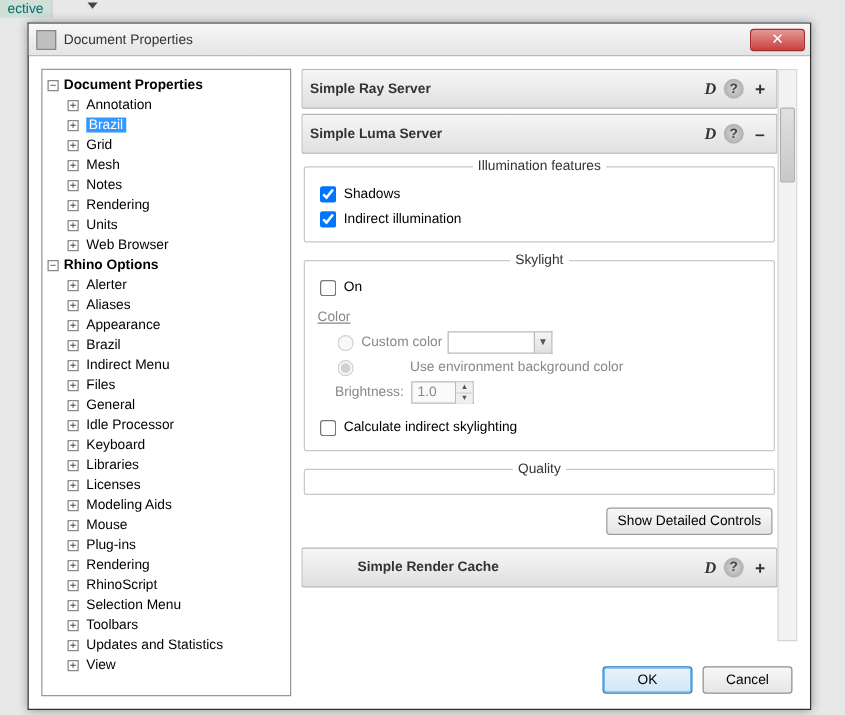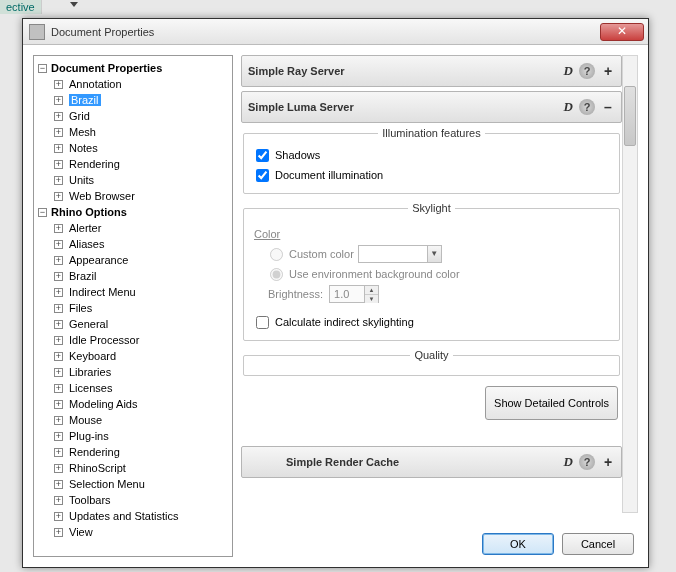--- a/index.html
+++ b/index.html
@@ -212,21 +212,21 @@
   .spinner {
     width:14px;height:18px;border:1px solid #bbb;border-left:none;
     display:flex;flex-direction:column;
   }
   .spinner div {flex:1;font-size:6px;text-align:center;line-height:8px;color:#555;background:#efefef;border-bottom:1px solid #ccc;}
   .spinner div:last-child{border-bottom:none;}
   .detailed-btn {
     float: right;
     margin: 2px 4px 6px 0;
     padding: 2px 8px;
-    height:34px;
+    height:22px;
     background: linear-gradient(#f8f8f8,#e5e5e5);
     border:1px solid #9a9a9a;
     border-radius:3px;
     cursor:pointer;
     font-size:11px;
   }
   .button-row {
     display:flex;
     justify-content:flex-end;
     gap: 8px;
@@ -436,36 +436,40 @@
         </div>
 
         <fieldset>
           <legend>Illumination features</legend>
           <div class="row">
             <input type="checkbox" checked="" style="">
             <span>Shadows</span>
           </div>
           <div class="row">
             <input type="checkbox" checked="" style="">
-            <span>Document illumination</span>
+            <span>Indirect illumination</span>
           </div>
         </fieldset>
 
         <fieldset>
           <legend>Skylight</legend>
+          <div class="row">
+            <input type="checkbox" style="">
+            <span>On</span>
+          </div>
           <div class="row disabled" style="margin-top:4px;text-decoration:underline;">
             <span>Color</span>
           </div>
           <div class="row disabled" style="padding-left:14px;">
             <input type="radio" disabled="" style="">
             <span>Custom color</span>
             <div class="color-swatch"></div>
             <div class="color-dd">▼</div>
           </div>
-          <div class="row disabled" style="padding-left:14px;">
+          <div class="row disabled" style="padding-left:14px;gap:39px;">
             <input type="radio" disabled="" checked="" style="">
             <span>Use environment background color</span>
           </div>
           <div class="row disabled" style="padding-left:14px;margin-top:0;">
             <span style="margin-right:6px;">Brightness:</span>
             <input class="num-input" disabled="" value="1.0" style="">
             <div class="spinner">
                 <div>▲</div>
                 <div>▼</div>
               </div>
@@ -476,21 +480,21 @@
           </div>
         </fieldset>
 
         <fieldset>
           <legend>Quality</legend>
         </fieldset>
 
         <button class="detailed-btn">Show Detailed Controls</button>
         <div class="clr"></div>
 
-        <div class="section-header" style="margin-top:20px;padding-left:44px;">
+        <div class="section-header" style="margin-top:4px;padding-left:44px;">
           <span class="sh-title">Simple Render Cache</span>
           <span class="sh-d">D</span>
           <span class="sh-help">?</span>
           <span class="sh-toggle">+</span>
         </div>
       </div>
 
       <div class="vscroll">
         <div class="vscroll-thumb"></div>
       </div>

